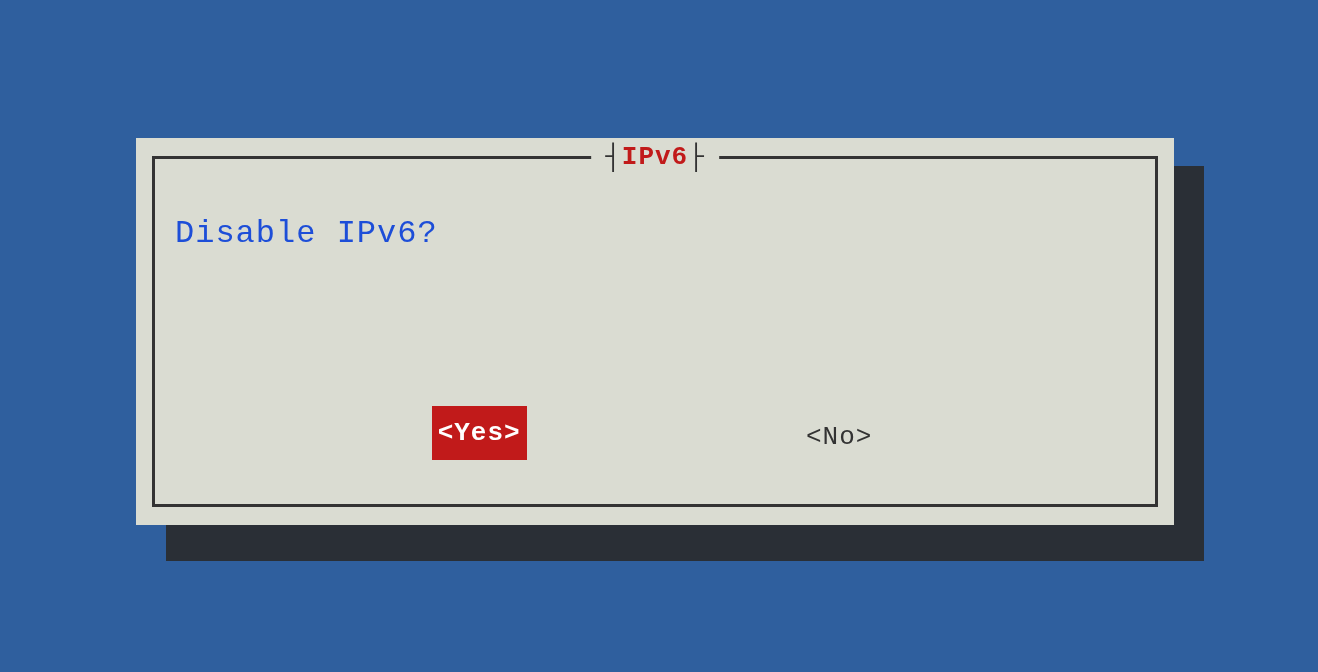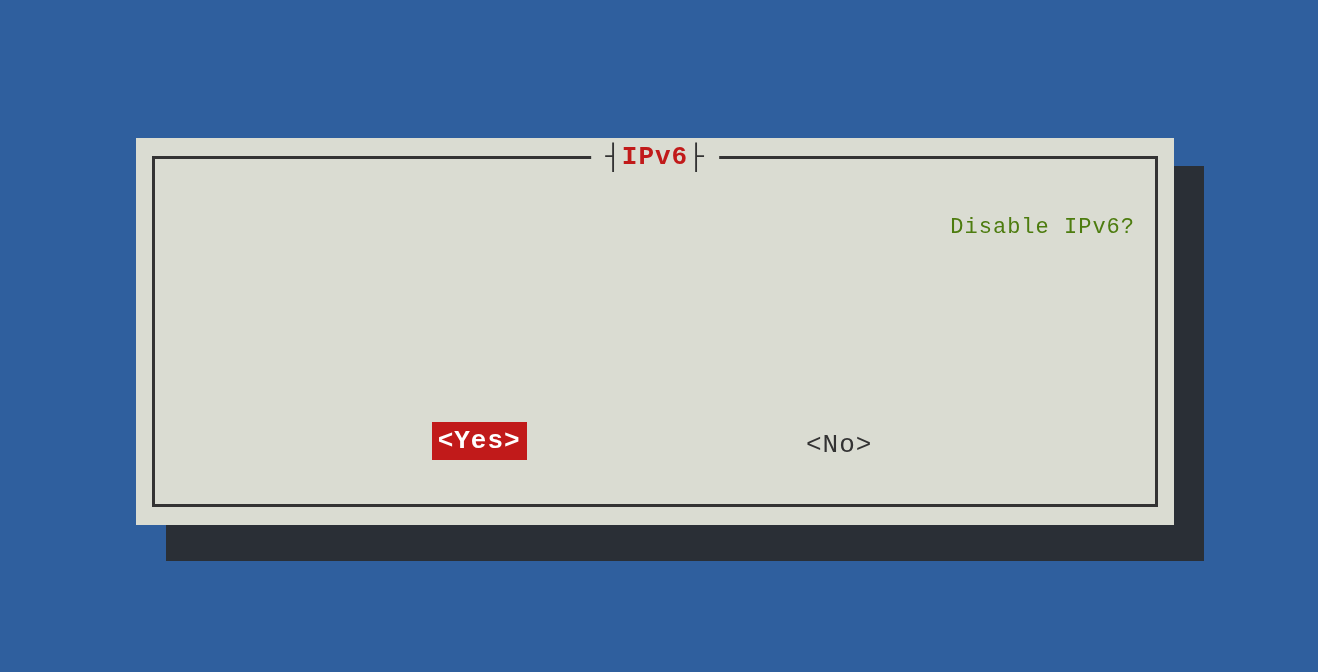--- a/index.html
+++ b/index.html
@@ -63,42 +63,41 @@
       font-weight: normal;
     }
     
     .dialog-content {
       padding: 56px 20px 20px 20px;
       height: 100%;
       position: relative;
     }
     
     .prompt-text {
-      color: #4d7c0f;
-      font-size: 22px;
+      color: #1d4ed8;
+      font-size: 32px;
       letter-spacing: 1px;
-      text-align: right;
     }
     
     .button-row {
       position: absolute;
       bottom: 44px;
       left: 0;
       right: 0;
       display: flex;
       justify-content: space-around;
       padding: 0 140px;
     }
     
     .dialog-button {
       font-family: "Courier New", Courier, monospace;
       font-size: 26px;
       border: none;
       cursor: pointer;
-      padding: 0 6px;
+      padding: 8px 6px;
       letter-spacing: 1px;
     }
     
     .button-selected {
       background-color: #c11a1a;
       color: #ffffff;
       font-weight: bold;
     }
     
     .button-normal {

